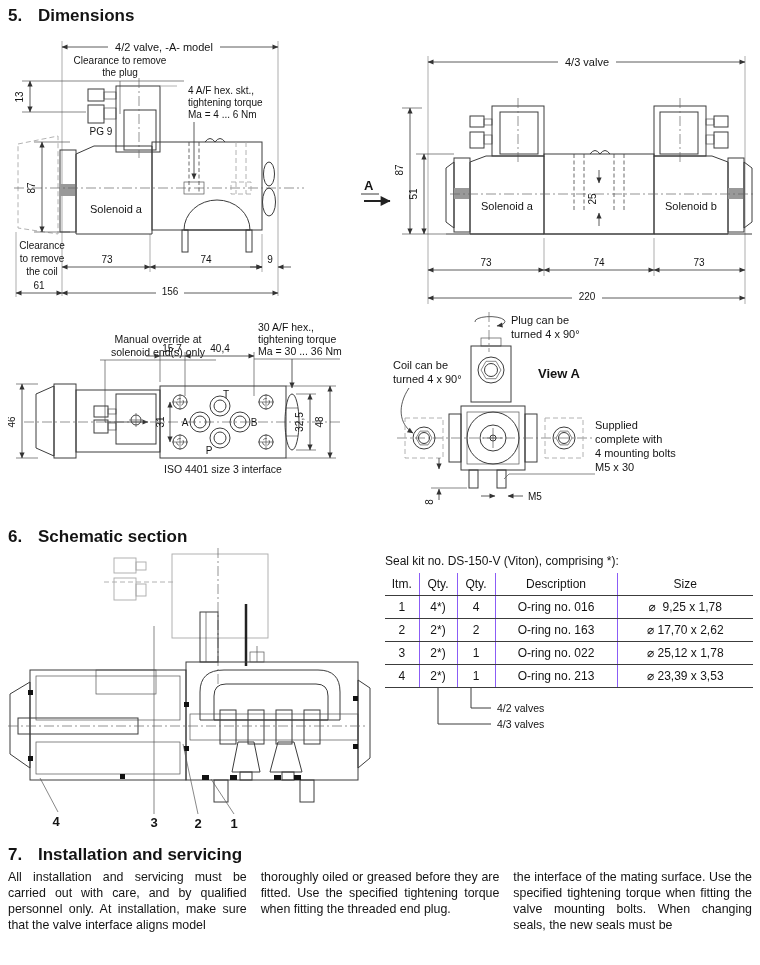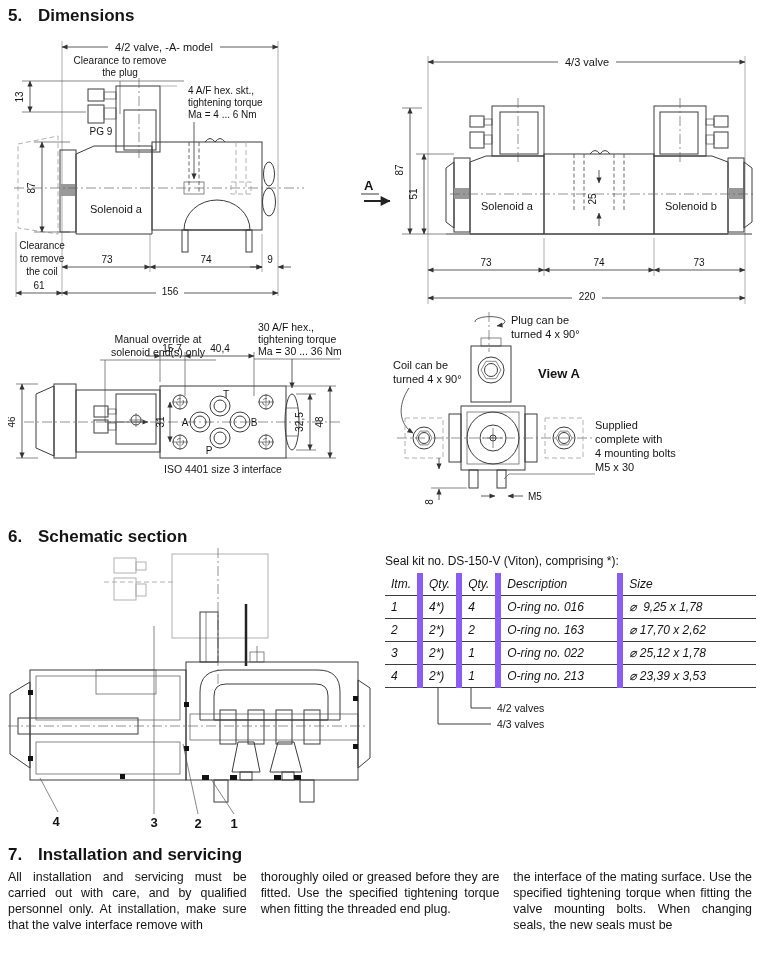--- a/index.html
+++ b/index.html
@@ -4,23 +4,23 @@
 <style>
   html,body{margin:0;padding:0;background:#fff;}
   .page{position:relative;width:760px;height:965px;background:#fff;overflow:hidden;
         font-family:"Liberation Sans",sans-serif;color:#141414;}
   .abs{position:absolute;}
   h2.sec{font-size:17px;font-weight:bold;margin:0;display:flex;}
   h2.sec .num{width:30px;}
   
   .tbl-title{font-size:12px;margin-bottom:5px;}
   table.seal{border-collapse:collapse;font-size:12px;}
-  table.seal th, table.seal td{font-weight:normal;text-align:left;
-        padding:3px 6px;border-bottom:1px solid #3c3c3c;height:16px;font-style:italic;}
-  table.seal th + th, table.seal td + td{border-left:6px solid #8b5cf6;}
+  table.seal th, table.seal td{font-weight:normal;text-align:center;
+        padding:3px 6px;border-bottom:1px solid #3c3c3c;height:16px;}
+  table.seal th + th, table.seal td + td{border-left:1px solid #8b5cf6;}
   td.pre, th.pre{white-space:pre;margin-left:30px;}
   
   .cols{display:flex;gap:14px;width:744px;}
   .cols p{flex:1;margin:0;font-size:12.4px;line-height:1.28;text-align:justify;}
   
   svg .ln{stroke:#3c3c3c;stroke-width:1;fill:none}
   svg .thin{stroke:#555;stroke-width:.7;fill:none}
   svg .dim{stroke:#333;stroke-width:.8;fill:none}
   svg .ext{stroke:#777;stroke-width:.6;fill:none}
   svg .cl{stroke:#666;stroke-width:.7;fill:none;stroke-dasharray:10 3 2 3}
@@ -515,18 +515,18 @@
       <text class="t105" x="112" y="24">4/2 valves</text>
       <text class="t105" x="112" y="40">4/3 valves</text>
     </svg>
   </div>
 
   <h2 class="sec abs" style="left:8px;top:845px">
     <span class="num">7.</span>
     <span>Installation and servicing</span>
   </h2>
   <div class="cols abs" style="left:8px;top:870px">
-    <p>All installation and servicing must be carried out with care, and by qualified personnel only. At installation, make sure that the valve interface remove with</p>
+    <p>All installation and servicing must be carried out with care, and by qualified personnel only. At installation, make sure that the valve interface aligns model</p>
     <p>thoroughly oiled or greased before they are fitted. Use the specified tightening torque when fitting the threaded end plug.</p>
     <p>the interface of the mating surface. Use the specified tightening torque when fitting the valve mounting bolts. When changing seals, the new seals must be</p>
   </div>
 
 </div>
 
 </body></html>

